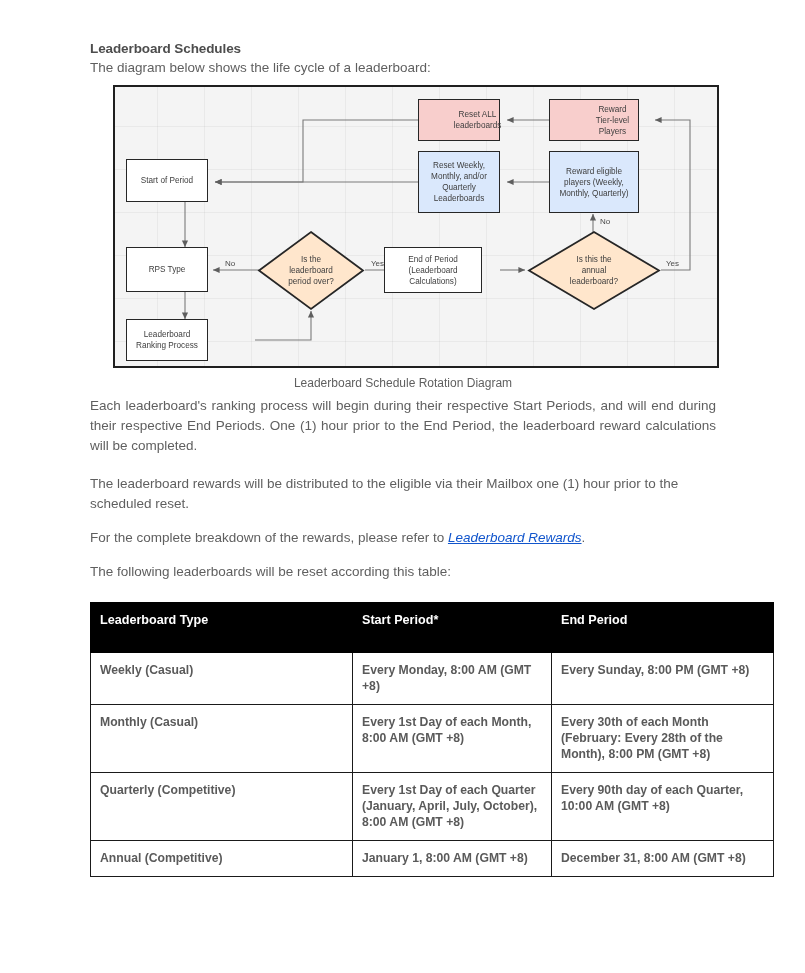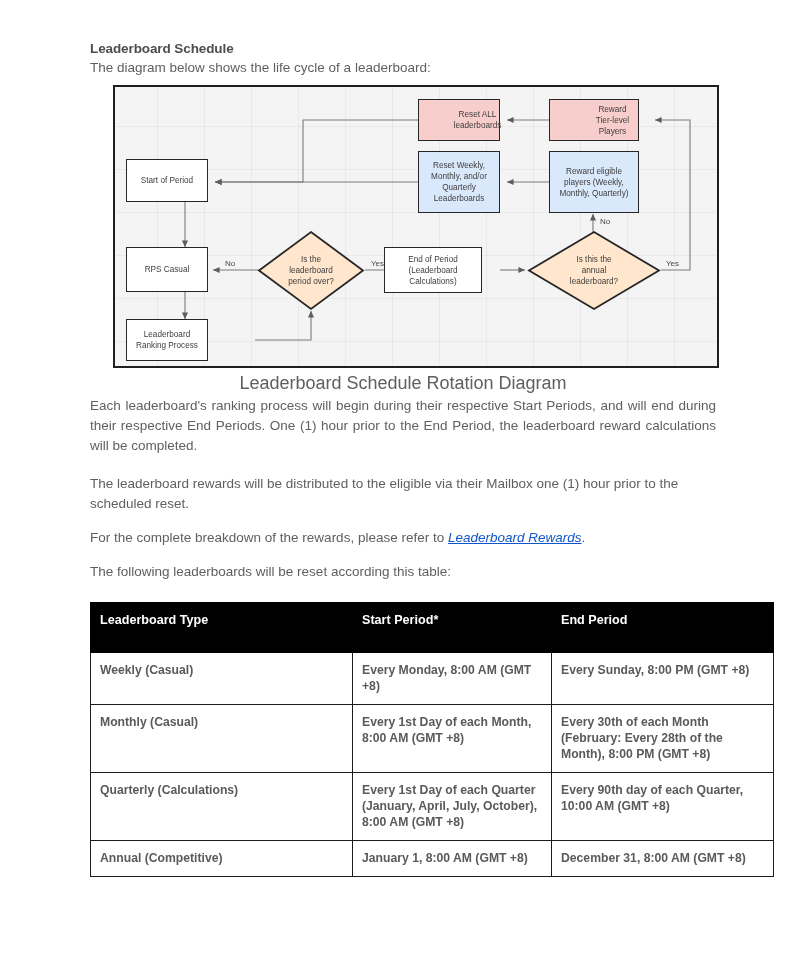--- a/index.html
+++ b/index.html
@@ -47,21 +47,21 @@
     font-size: 13.5px;
     line-height: 20px;
     color: #5f5f5f;
     text-align: justify;
     margin: 0;
   }
   .para.nojust { text-align: left; }
   .spacer-18 { height: 18px; }
   .spacer-14 { height: 14px; }
   .caption {
-    font-size: 18px;
+    font-size: 12px;
     color: #5f5f5f;
     text-align: center;
     margin: 6px 0 4px 0;
     line-height: 18px;
   }
   .link {
     color: #1155cc;
     text-decoration: underline;
     font-style: italic;
   }
@@ -165,21 +165,21 @@
   .col1 { width: 243px; }
   .col2 { width: 180px; }
   .col3 { width: 203px; }
 </style>
 </head>
 <body>
 
 <div class="page">
   <div class="content">
 
-    <div class="h-title">Leaderboard Schedule</div>
+    <div class="h-title">Leaderboard Schedules</div>
     <div class="lead">The diagram below shows the life cycle of a leaderboard:</div>
 
     <div class="diagram-wrap">
       <div class="diagram-grid"></div>
 
       <svg class="diagram-svg" viewBox="0 0 602 279">
         <defs>
           <marker id="arr" markerWidth="7" markerHeight="7" refX="6" refY="3.5" orient="auto">
             <path d="M0,0.7 L6,3.5 L0,6.3 z" fill="#5e5e5e"></path>
           </marker>
@@ -210,21 +210,21 @@
 
           <path d="M330,95 L100,95"></path>
         </g>
       </svg>
 
       <div class="node white" style="left:11px; top:72px; width:82px; height:43px;">
         <span>Start of Period</span>
       </div>
 
       <div class="node white" style="left:11px; top:160px; width:82px; height:45px;">
-        <span>RPS Casual</span>
+        <span>RPS Type</span>
       </div>
 
       <div class="node white" style="left:11px; top:232px; width:82px; height:42px;">
         <span>
           <span>Leaderboard</span><br>
           <span>Ranking Process</span>
         </span>
       </div>
 
       <div class="diamond-wrap" style="left:142px; top:143px; width:108px; height:81px;">
@@ -327,21 +327,21 @@
           <td>Weekly (Casual)</td>
           <td>Every Monday, 8:00 AM (GMT +8)</td>
           <td>Every Sunday, 8:00 PM (GMT +8)</td>
         </tr>
         <tr>
           <td>Monthly (Casual)</td>
           <td>Every 1st Day of each Month, 8:00 AM (GMT +8)</td>
           <td>Every 30th of each Month (February: Every 28th of the Month), 8:00 PM (GMT +8)</td>
         </tr>
         <tr>
-          <td>Quarterly (Calculations)</td>
+          <td>Quarterly (Competitive)</td>
           <td>Every 1st Day of each Quarter (January, April, July, October), 8:00 AM (GMT +8)</td>
           <td>Every 90th day of each Quarter, 10:00 AM (GMT +8)</td>
         </tr>
         <tr>
           <td>Annual (Competitive)</td>
           <td>January 1, 8:00 AM (GMT +8)</td>
           <td>December 31, 8:00 AM (GMT +8)</td>
         </tr>
       </tbody>
     </table>

